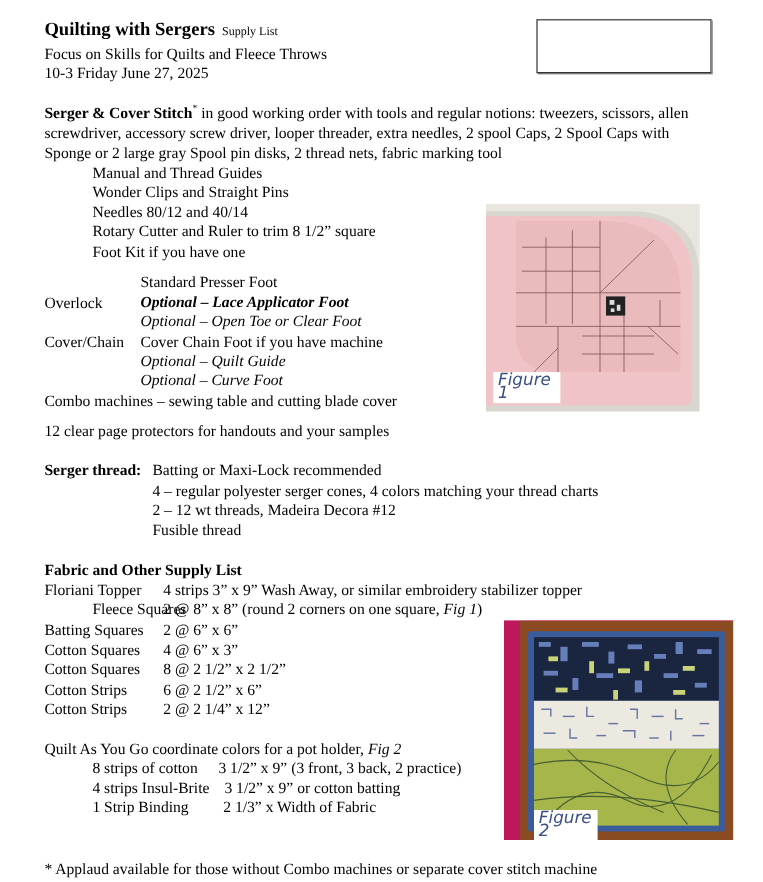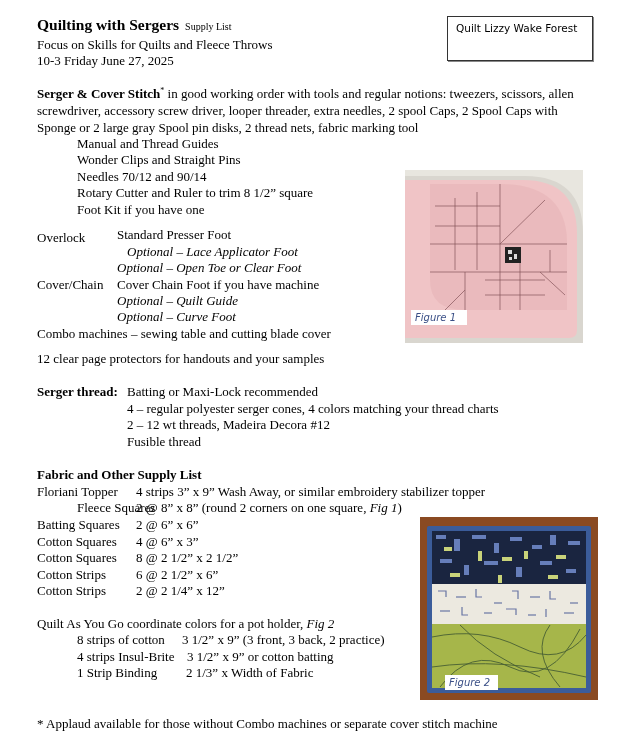--- a/index.html
+++ b/index.html
@@ -10,51 +10,50 @@
   .ital { font-style:italic; }
   .title { font-size:15.5px; font-weight:bold; }
   .sub { font-size:10px; font-weight:normal; margin-left:6px; }
   .info-box { position:absolute; left:447px; top:16px; width:146px; height:45px;
               border:1px solid #333; box-shadow:1px 1px 0 #888;
               font-family:"DejaVu Sans", sans-serif; font-size:10.5px; line-height:21px;
               padding:1px 0 0 8px; box-sizing:border-box; }
   sup { font-size:8px; vertical-align:super; line-height:0; }
   .fig { position:absolute; overflow:hidden; }
   .fig-label { position:absolute; background:#fff; color:#3a4f86;
-               font-family:"DejaVu Sans", sans-serif; font-style:italic; font-size:10px;
+               font-family:"DejaVu Sans", sans-serif; font-style:italic; font-size:14px;
                padding:2px 4px; line-height:11px; }
 </style>
 </head>
 <body>
 
 <div class="abs title" style="left:37px;top:17px;">
   <span>Quilting with Sergers</span><span class="sub">Supply List</span>
 </div>
 <div class="abs" style="left:37px;top:37px;">Focus on Skills for Quilts and Fleece Throws</div>
 <div class="abs" style="left:37px;top:53px;">10-3 Friday June 27, 2025</div>
 
 <div class="info-box">
-  <div>Quilt Lizzy Wake Forest</div>
 </div>
 
 <div class="abs" style="left:37px;top:86px;">
   <span class="bold">Serger &amp; Cover Stitch</span><sup>*</sup><span> in good working order with tools and regular notions: tweezers, scissors, allen</span>
 </div>
 <div class="abs" style="left:37px;top:103px;">screwdriver, accessory screw driver, looper threader, extra needles, 2 spool Caps, 2 Spool Caps with</div>
 <div class="abs" style="left:37px;top:120px;">Sponge or 2 large gray Spool pin disks, 2 thread nets, fabric marking tool</div>
 
 <div class="abs" style="left:77px;top:136px;">Manual and Thread Guides</div>
 <div class="abs" style="left:77px;top:152px;">Wonder Clips and Straight Pins</div>
-<div class="abs" style="left:77px;top:169px;">Needles 70/12 and 90/14</div>
+<div class="abs" style="left:77px;top:169px;">Needles 80/12 and 40/14</div>
 <div class="abs" style="left:77px;top:185px;">Rotary Cutter and Ruler to trim 8 1/2” square</div>
 <div class="abs" style="left:77px;top:202px;">Foot Kit if you have one</div>
 
-<div class="abs" style="left:37px;top:230px;text-align:right;">Overlock</div>
+<div class="abs" style="left:37px;top:245px;text-align:right;">Overlock</div>
 <div class="abs" style="left:117px;top:227px;">Standard Presser Foot</div>
-<div class="abs ital" style="left:127px;top:244px;">Optional – Lace Applicator Foot</div>
+<div class="abs ital" style="left:117px;top:244px;font-weight:bold;">Optional – Lace Applicator Foot</div>
 <div class="abs ital" style="left:117px;top:260px;">Optional – Open Toe or Clear Foot</div>
 <div class="abs" style="left:37px;top:277px;">Cover/Chain</div>
 <div class="abs" style="left:117px;top:277px;">Cover Chain Foot if you have machine</div>
 <div class="abs ital" style="left:117px;top:293px;">Optional – Quilt Guide</div>
 <div class="abs ital" style="left:117px;top:309px;">Optional – Curve Foot</div>
 <div class="abs" style="left:37px;top:326px;">Combo machines – sewing table and cutting blade cover</div>
 <div class="abs" style="left:37px;top:351px;">12 clear page protectors for handouts and your samples</div>
 
 <div class="fig" style="left:405px;top:170px;width:178px;height:173px;background:#e6e4de;">
   <svg width="178" height="173" viewBox="0 0 178 173">
@@ -118,21 +117,21 @@
 
 <div class="abs" style="left:37px;top:616px;"><span>Quilt As You Go coordinate colors for a pot holder, </span><span class="ital">Fig 2</span></div>
 
 <div class="abs" style="left:77px;top:632px;">8 strips of cotton</div>
 <div class="abs" style="left:182px;top:632px;">3 1/2” x 9” (3 front, 3 back, 2 practice)</div>
 <div class="abs" style="left:77px;top:649px;">4 strips Insul-Brite</div>
 <div class="abs" style="left:187px;top:649px;">3 1/2” x 9” or cotton batting</div>
 <div class="abs" style="left:77px;top:665px;">1 Strip Binding</div>
 <div class="abs" style="left:186px;top:665px;">2 1/3” x Width of Fabric</div>
 
-<div class="fig" style="left:420px;top:517px;width:178px;height:183px;background:#a21caf;">
+<div class="fig" style="left:420px;top:517px;width:178px;height:183px;background:#be185d;padding-left:13px;">
   <svg width="178" height="183" viewBox="0 0 178 183">
     <rect x="0" y="0" width="178" height="183" fill="#8a4a22"></rect>
     <rect x="7" y="9" width="164" height="167" fill="#3b5c9a" rx="2"></rect>
     <rect x="12" y="14" width="154" height="53" fill="#1a2540"></rect>
     <g fill="#6f88c8" opacity="0.9">
       <rect x="16" y="18" width="10" height="4"></rect>
         <rect x="34" y="22" width="6" height="12"></rect>
       <rect x="52" y="18" width="14" height="4"></rect>
         <rect x="74" y="26" width="5" height="10"></rect>
       <rect x="90" y="20" width="12" height="4"></rect>

